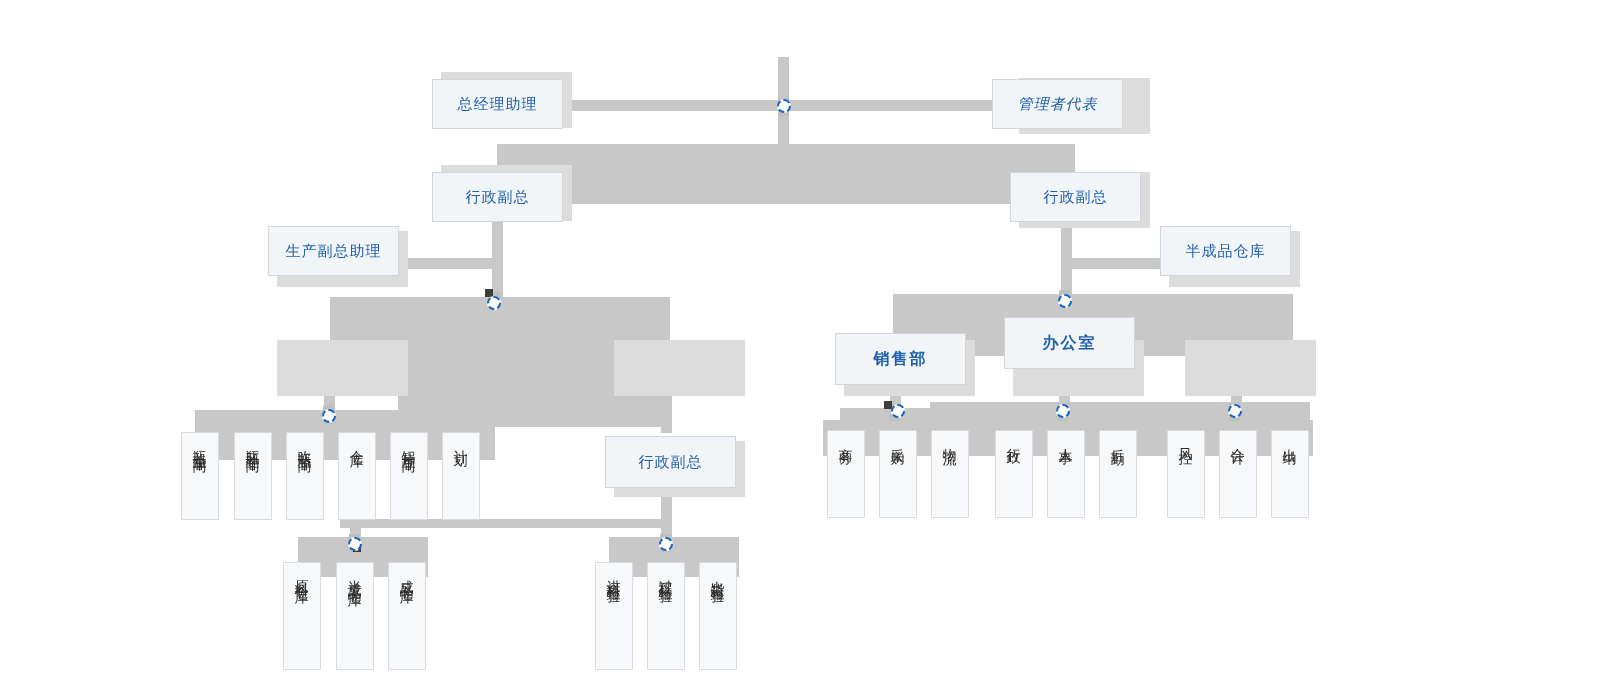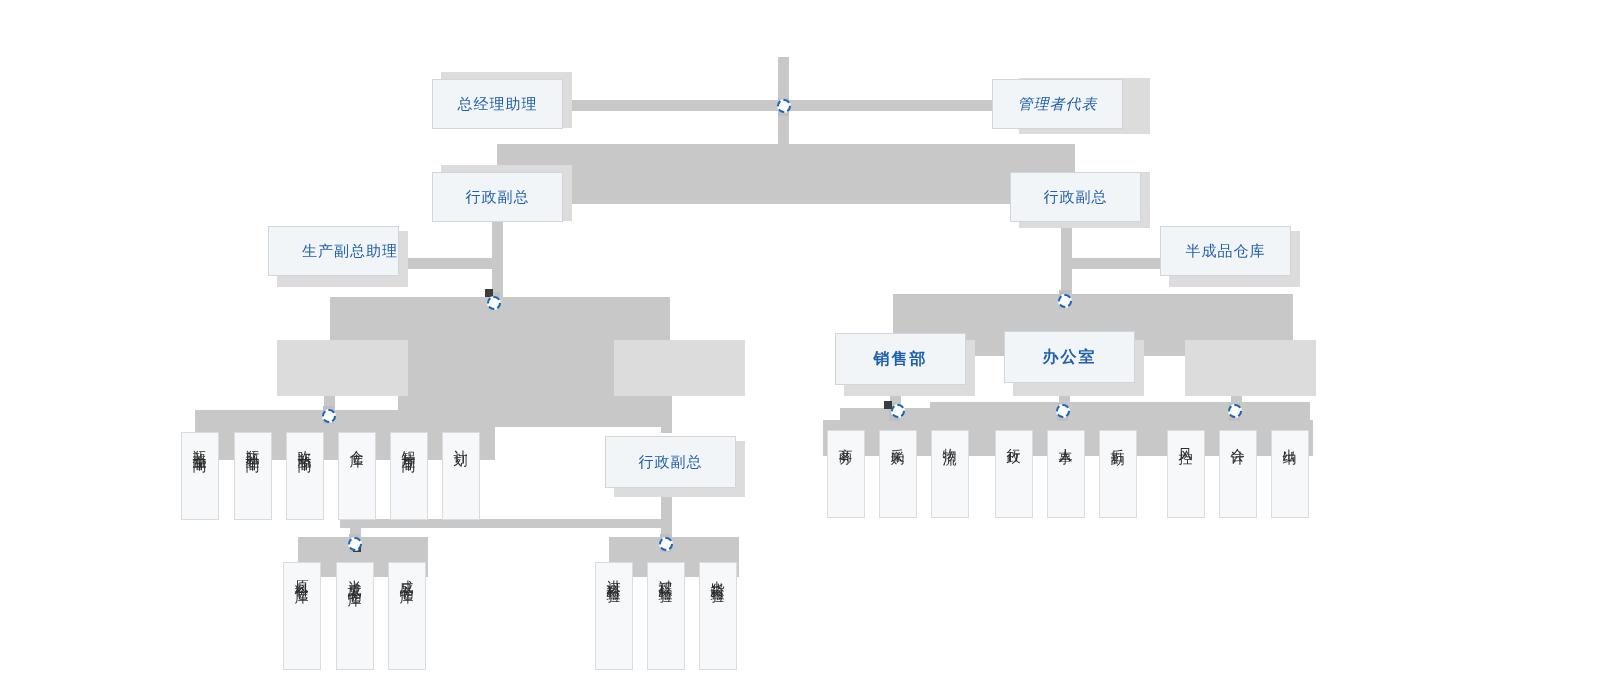--- a/index.html
+++ b/index.html
@@ -99,21 +99,21 @@
   <div class="node" style="left:432px;top:172px;width:131px;height:50px;">
     <span>行政副总</span>
   </div>
 
   <div class="node-shadow" style="left:1019px;top:172px;width:131px;height:56px;"></div>
   <div class="node" style="left:1010px;top:172px;width:131px;height:50px;">
     <span>行政副总</span>
   </div>
 
   <div class="node-shadow" style="left:277px;top:231px;width:131px;height:56px;"></div>
-  <div class="node" style="left:268px;top:226px;width:131px;height:50px;justify-content:flex-end;">
+  <div class="node" style="left:268px;top:226px;width:131px;height:50px;">
     <span>生产副总助理</span>
   </div>
 
   <div class="node-shadow" style="left:1169px;top:231px;width:131px;height:56px;"></div>
   <div class="node" style="left:1160px;top:226px;width:131px;height:50px;">
     <span>半成品仓库</span>
   </div>
 
   <div class="node-shadow" style="left:277px;top:340px;width:131px;height:56px;"></div>
 
@@ -123,21 +123,21 @@
   <div class="node" style="left:605px;top:436px;width:131px;height:52px;">
     <span>行政副总</span>
   </div>
 
   <div class="node-shadow" style="left:844px;top:340px;width:131px;height:56px;"></div>
   <div class="node dept" style="left:835px;top:333px;width:131px;height:52px;">
     <span>销售部</span>
   </div>
 
   <div class="node-shadow" style="left:1013px;top:340px;width:131px;height:56px;"></div>
-  <div class="node dept" style="left:1004px;top:331px;width:131px;height:52px;">
+  <div class="node dept" style="left:1004px;top:317px;width:131px;height:52px;">
     <span>办公室</span>
   </div>
 
   <div class="node-shadow" style="left:1185px;top:340px;width:131px;height:56px;"></div>
 
   <div class="leaf" style="left:181px;top:432px;width:38px;height:88px;">
     <span>瓶盖车间</span>
     </div>
   <div class="leaf" style="left:234px;top:432px;width:38px;height:88px;">
     <span>瓶胚车间</span>

